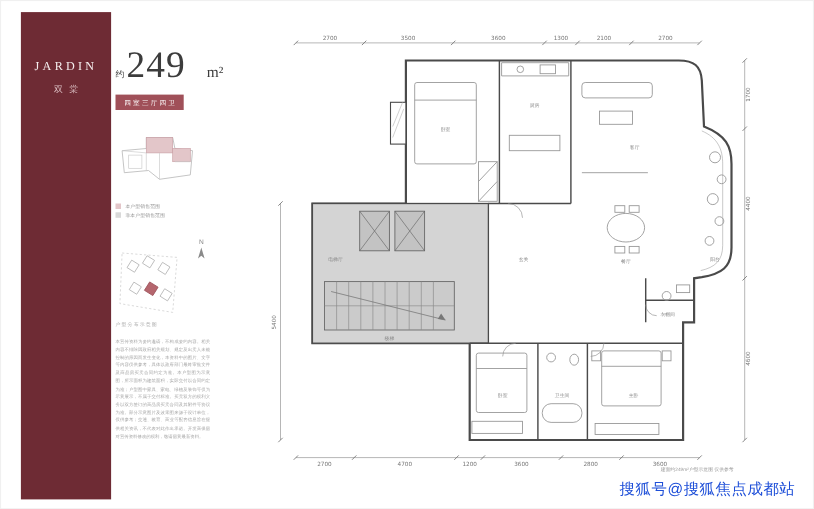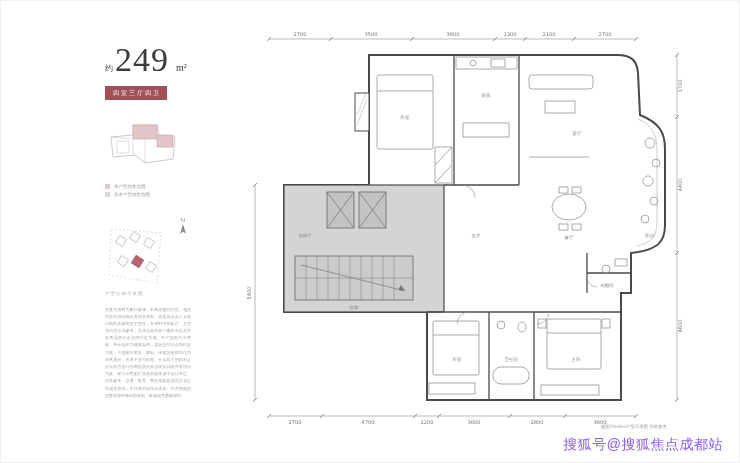--- a/index.html
+++ b/index.html
@@ -10,21 +10,21 @@
   .brand-panel { position:absolute; left:18px; top:10px; width:82px; height:443px;
     background:#6e2b34; display:flex; flex-direction:column; align-items:center; padding-top:44px; }
   .brand-logo { color:#f5eeee; font-family:"Liberation Serif", serif; font-size:11px; letter-spacing:3px; }
   .brand-sub  { margin-top:9px; color:#dcc0c4; font-size:8px; letter-spacing:6px; text-indent:6px; }
 
   
   .info-col { position:absolute; left:104px; top:42px; width:88px; color:#4a4a4a; }
   .area-row { display:flex; align-items:baseline; font-family:"Liberation Serif", serif; color:#3c3c3c; }
   .area-prefix { font-size:8px; margin-right:2px; }
   .area-value  { font-size:34px; letter-spacing:1px; line-height:1; }
-  .area-unit   { font-size:10px; margin-left:7px;text-align:right; }
+  .area-unit   { font-size:14px; margin-left:19px;text-align:right; }
   .layout-badge { display:inline-block; margin-top:9px; background:#a05059; color:#ffffff;
     font-size:6px; letter-spacing:2px; padding:2.5px 6px 2px 8px; }
   .thumb-wrap { margin-top:15px; }
   .legend { margin-top:9px; }
   .legend-row { display:flex; align-items:center; margin-top:3px; }
   .legend-swatch { width:5px; height:5px; margin-right:4px; flex:none; }
   .legend-swatch.pink { background:#e3c6c9; }
   .legend-swatch.gray { background:#d9d9d9; }
   .legend-label { font-size:4.5px; color:#999; }
   .site-wrap { position:relative; margin-top:24px; width:88px; height:66px; }
@@ -37,27 +37,31 @@
   .plan-wrap { position:absolute; left:228px; top:24px; width:474px; height:412px; }
   .plan-wrap svg { display:block; width:100%; height:100%; }
   .dim-line  { stroke:#8f8f8f; stroke-width:0.6; }
   .tick      { stroke:#777; stroke-width:0.8; }
   .dim-label { font-size:5.2px; fill:#777; font-family:"DejaVu Sans", sans-serif; }
   .room-label{ font-size:4.4px; fill:#8a8a8a; }
   .plan-note { font-size:4.4px; fill:#9a9a9a; }
   .furn { stroke:#969696; stroke-width:0.8; fill:none; }
   .furn-light { stroke:#ababab; stroke-width:0.6; fill:none; }
 
-  .watermark { position:absolute; right:16px; bottom:8px; font-size:14px; color:#8b5cf6; letter-spacing:0.5px; }
+  .watermark { position:absolute; right:16px; bottom:8px; font-size:14px; color:#1d4ed8; letter-spacing:0.5px; }
 </style>
 </head>
 <body>
 
 <div class="page">
 
+  <aside class="brand-panel">
+    <div class="brand-logo">JARDIN</div>
+    <div class="brand-sub">双棠</div>
+  </aside>
 
   <section class="info-col">
     <div class="area-row">
       <span class="area-prefix">约</span>
       <span class="area-value">249</span>
       <span class="area-unit">m²</span>
     </div>
     <div class="layout-badge">四室三厅四卫</div>
 
     <div class="thumb-wrap">

